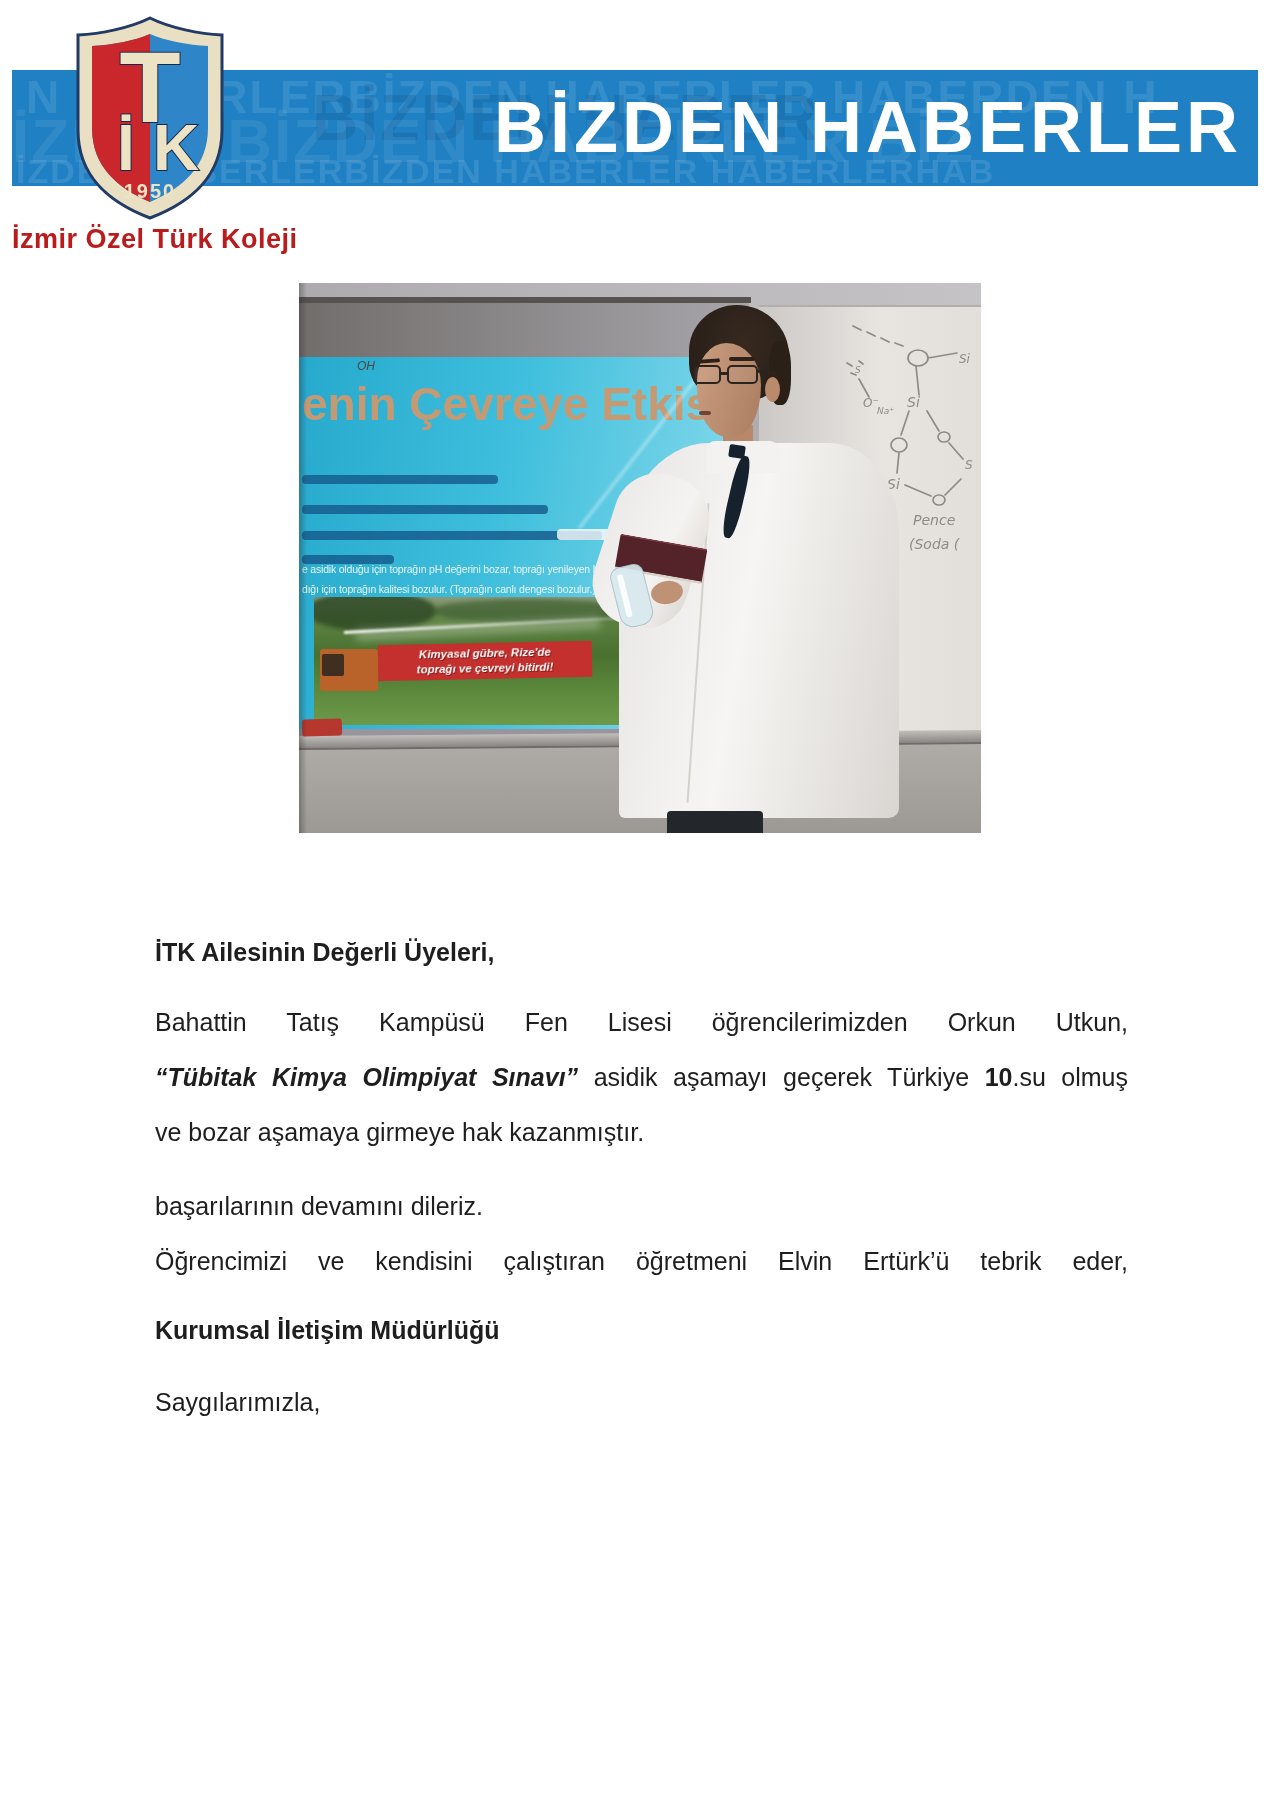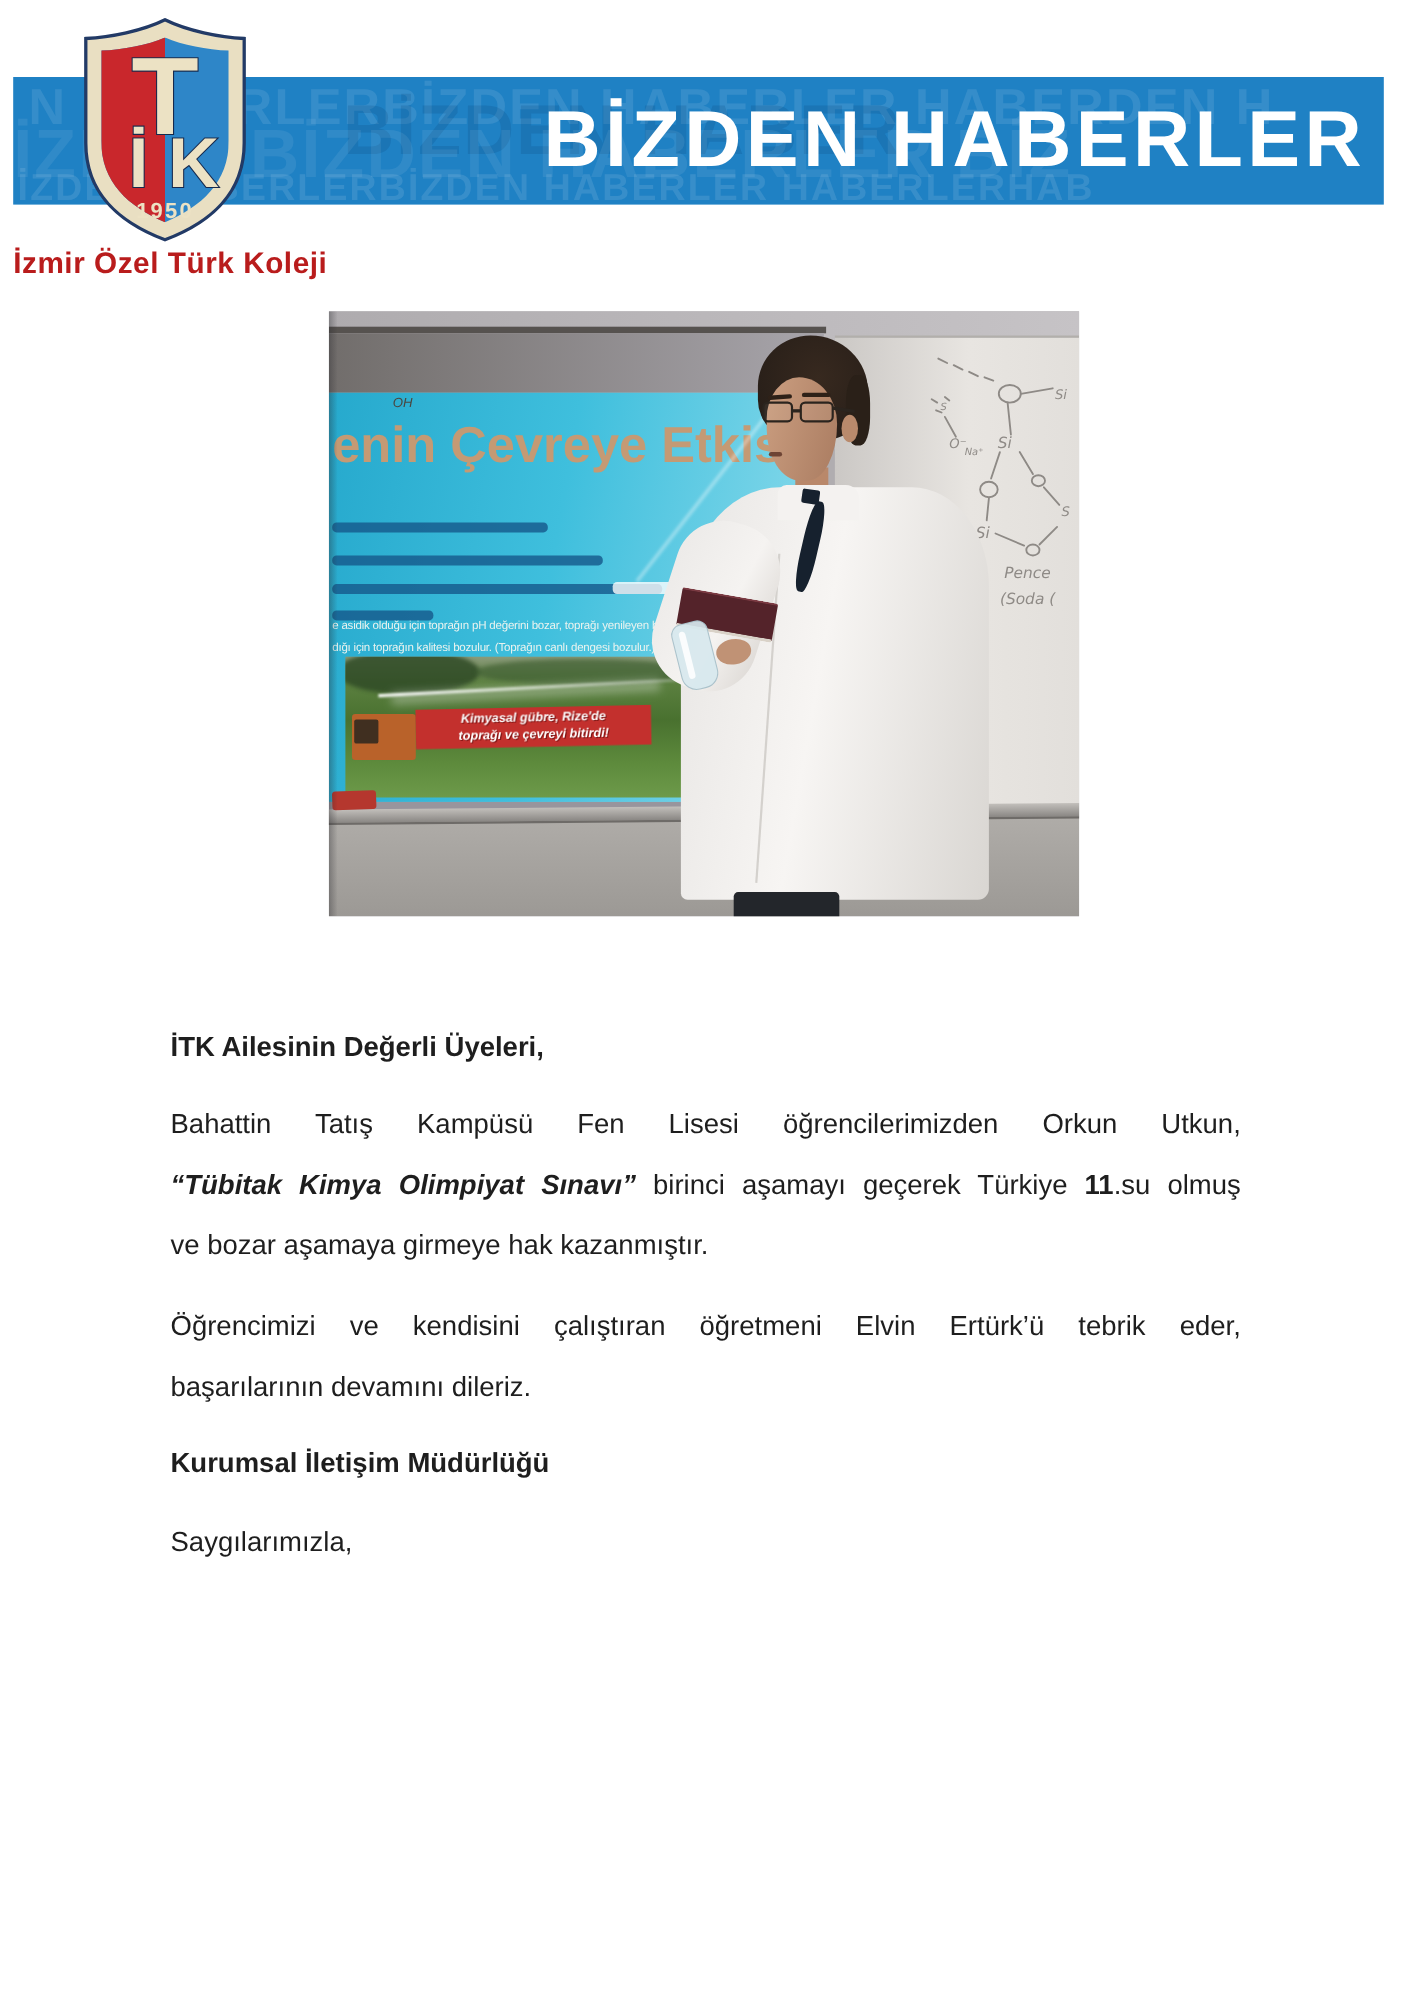--- a/index.html
+++ b/index.html
@@ -320,26 +320,26 @@
     </div>
 
     <div class="ph-left-shade"></div>
   </div>
 
   <div class="doc-text">
     <div class="line greeting">İTK Ailesinin Değerli Üyeleri,</div>
 
     <div class="para1">
       <div class="line just">Bahattin Tatış Kampüsü Fen Lisesi öğrencilerimizden Orkun Utkun,</div>
-      <div class="line just"><span class="bi">“Tübitak Kimya Olimpiyat Sınavı”</span><span> birinci aşamayı geçerek Türkiye </span><span class="semib">11</span><span>.su olmuş</span></div>
+      <div class="line just"><span class="bi">“Tübitak Kimya Olimpiyat Sınavı”</span><span> asidik aşamayı geçerek Türkiye </span><span class="semib">10</span><span>.su olmuş</span></div>
       <div class="line">ve bozar aşamaya girmeye hak kazanmıştır.</div>
     </div>
 
     <div class="para2">
+      <div class="line">başarılarının devamını dileriz.</div>
       <div class="line just">Öğrencimizi ve kendisini çalıştıran öğretmeni Elvin Ertürk’ü tebrik eder,</div>
-      <div class="line">başarılarının devamını dileriz.</div>
     </div>
 
     <div class="line signature">Kurumsal İletişim Müdürlüğü</div>
     <div class="line closing">Saygılarımızla,</div>
   </div>
 
 </div>
 
 </body></html>

